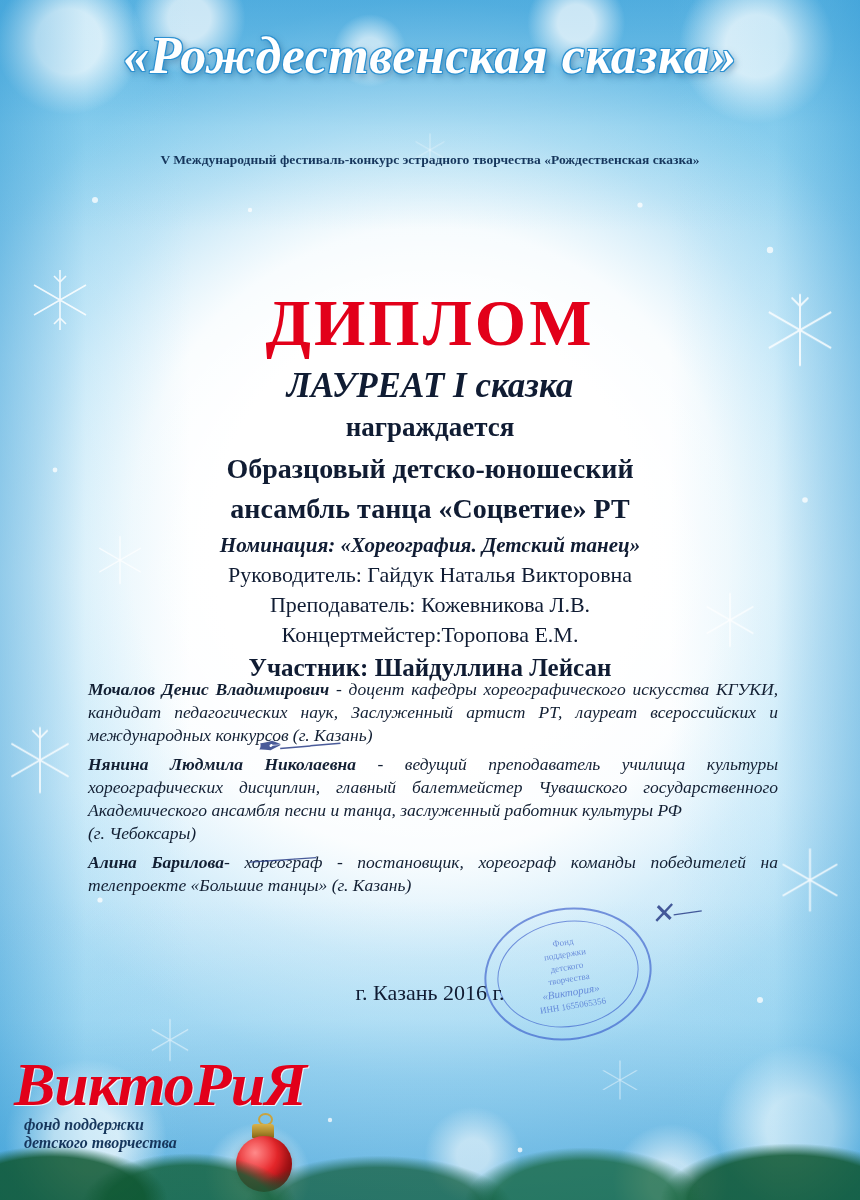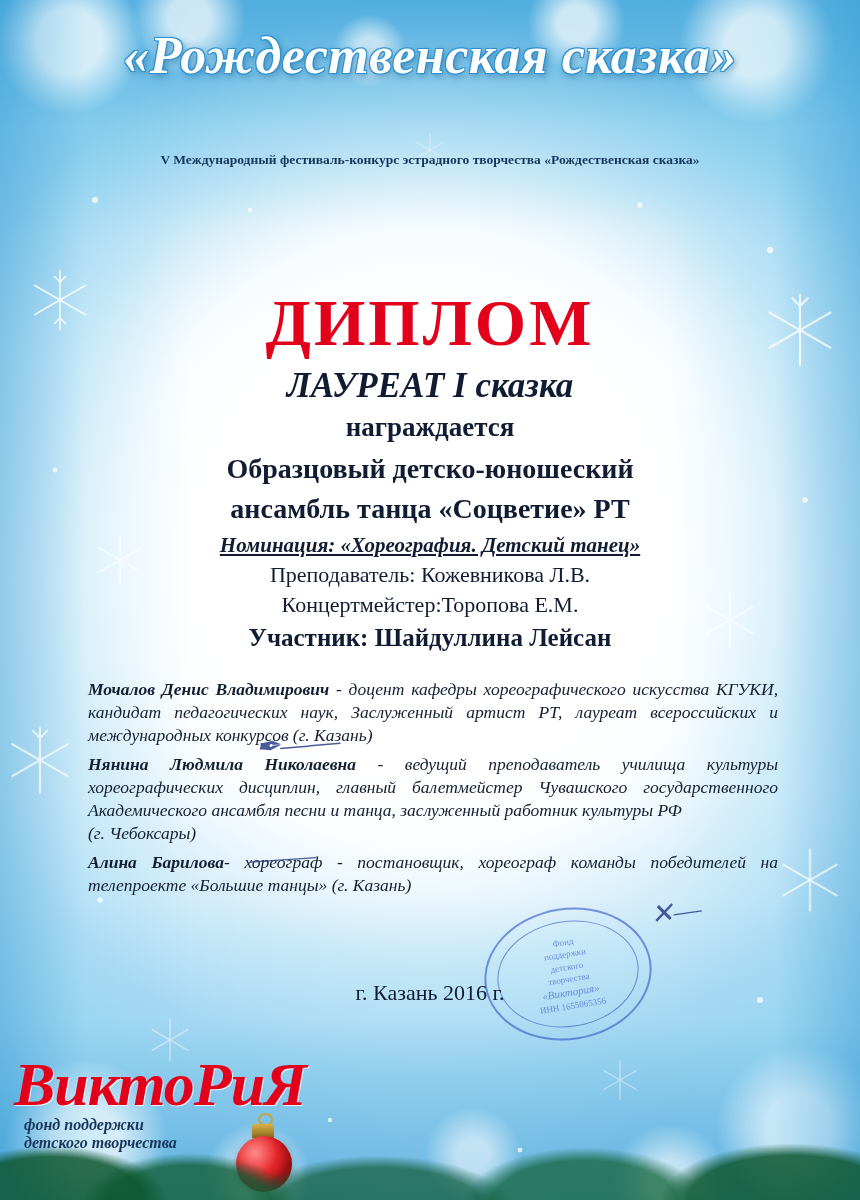--- a/index.html
+++ b/index.html
@@ -144,21 +144,20 @@
     font-size: 23px;
     color: #101c33;
     margin-top: 4px;
   }
   .nomination {
     font-family: "Liberation Serif", serif;
     font-weight: bold;
     font-style: italic;
     font-size: 21px;
     color: #101c33;
-    text-decoration: underline;
     margin-top: 6px;
   }
   .credit {
     font-family: "Liberation Serif", serif;
     font-size: 22px;
     color: #101c33;
     margin-top: 4px;
   }
   .participant {
     font-family: "Liberation Serif", serif;
@@ -382,20 +381,21 @@
   <div class="body-block">
     <div class="word-diplom">ДИПЛОМ</div>
     <div class="laureat">
       <span>ЛАУРЕАТ</span>
       <span class="deg">I сказка</span>
     </div>
     <div class="awarded">награждается</div>
     <div class="recipient">Образцовый детско-юношеский</div>
     <div class="recipient">ансамбль танца «Соцветие»  РТ</div>
     <div class="nomination">Номинация: «Хореография. Детский танец»</div>
+    <div class="credit">Руководитель:  Гайдук  Наталья Викторовна</div>
     <div class="credit">Преподаватель:  Кожевникова Л.В.</div>
     <div class="credit">Концертмейстер:Торопова Е.М.</div>
     <div class="participant">Участник:  Шайдуллина Лейсан</div>
   </div>
 
   <div class="jury">
     <p>
       <span class="nm">Мочалов  Денис Владимирович</span><span> - доцент  кафедры хореографического искусства   КГУКИ, кандидат педагогических наук,   Заслуженный артист РТ, лауреат всероссийских  и  международных  конкурсов (г. Казань)</span>
     </p>
     <p>

